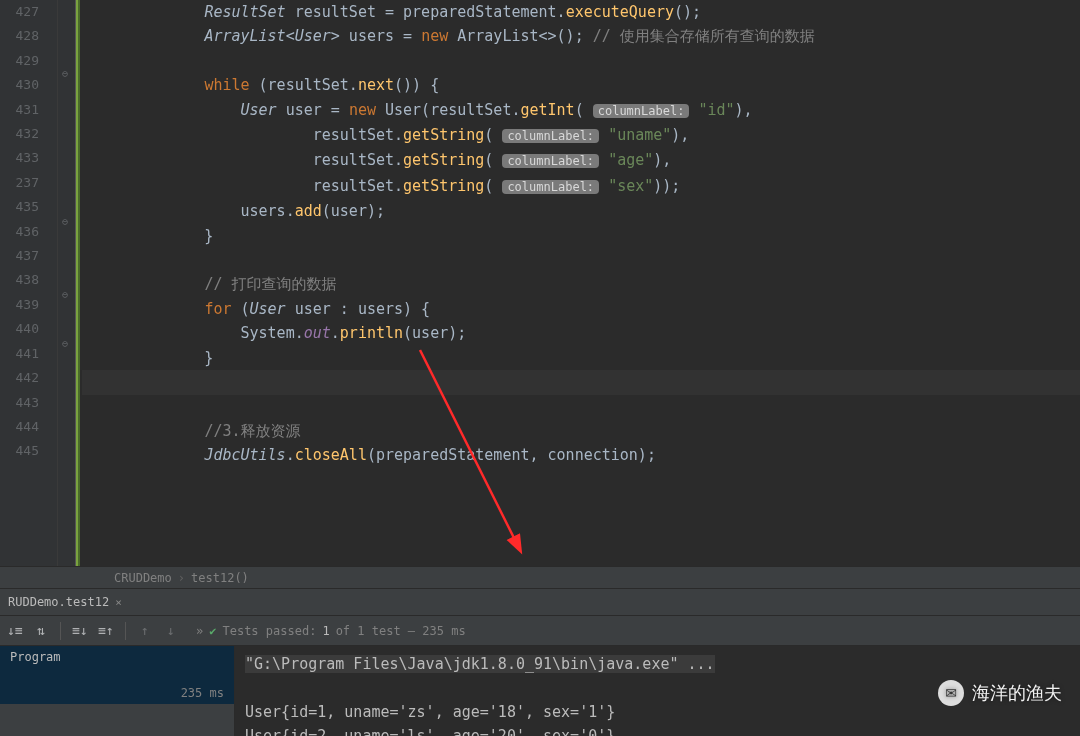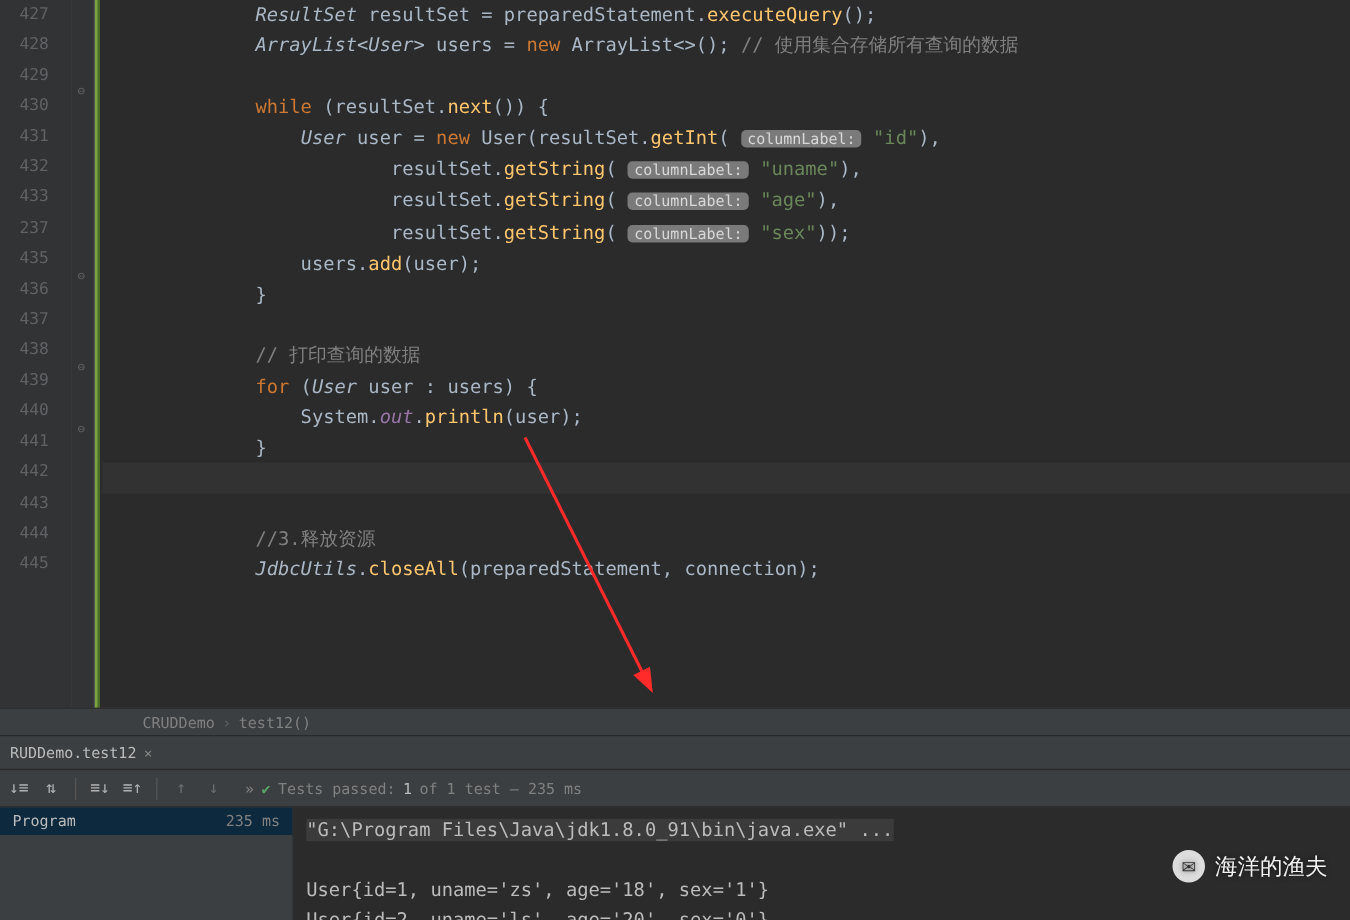--- a/index.html
+++ b/index.html
@@ -145,21 +145,21 @@
     border-right: 1px solid #2a2a2a;
     font-size: 12px;
   }
   .tree-row {
     display: flex;
     justify-content: space-between;
     padding: 4px 10px;
     color: #bbbbbb;
     background: #0d293e;
   }
-  .tree-row .time { color: #808080; }
+  .tree-row .time { color: #808080; margin-top: 36px; }
   .console {
     flex: 1;
     padding: 6px 10px;
     font-size: 15px;
     line-height: 24px;
     color: #bbbbbb;
     white-space: pre;
     font-family: 'Consolas', 'Monaco', monospace;
   }
   .console .cmd { background: #3b3b3b; }

